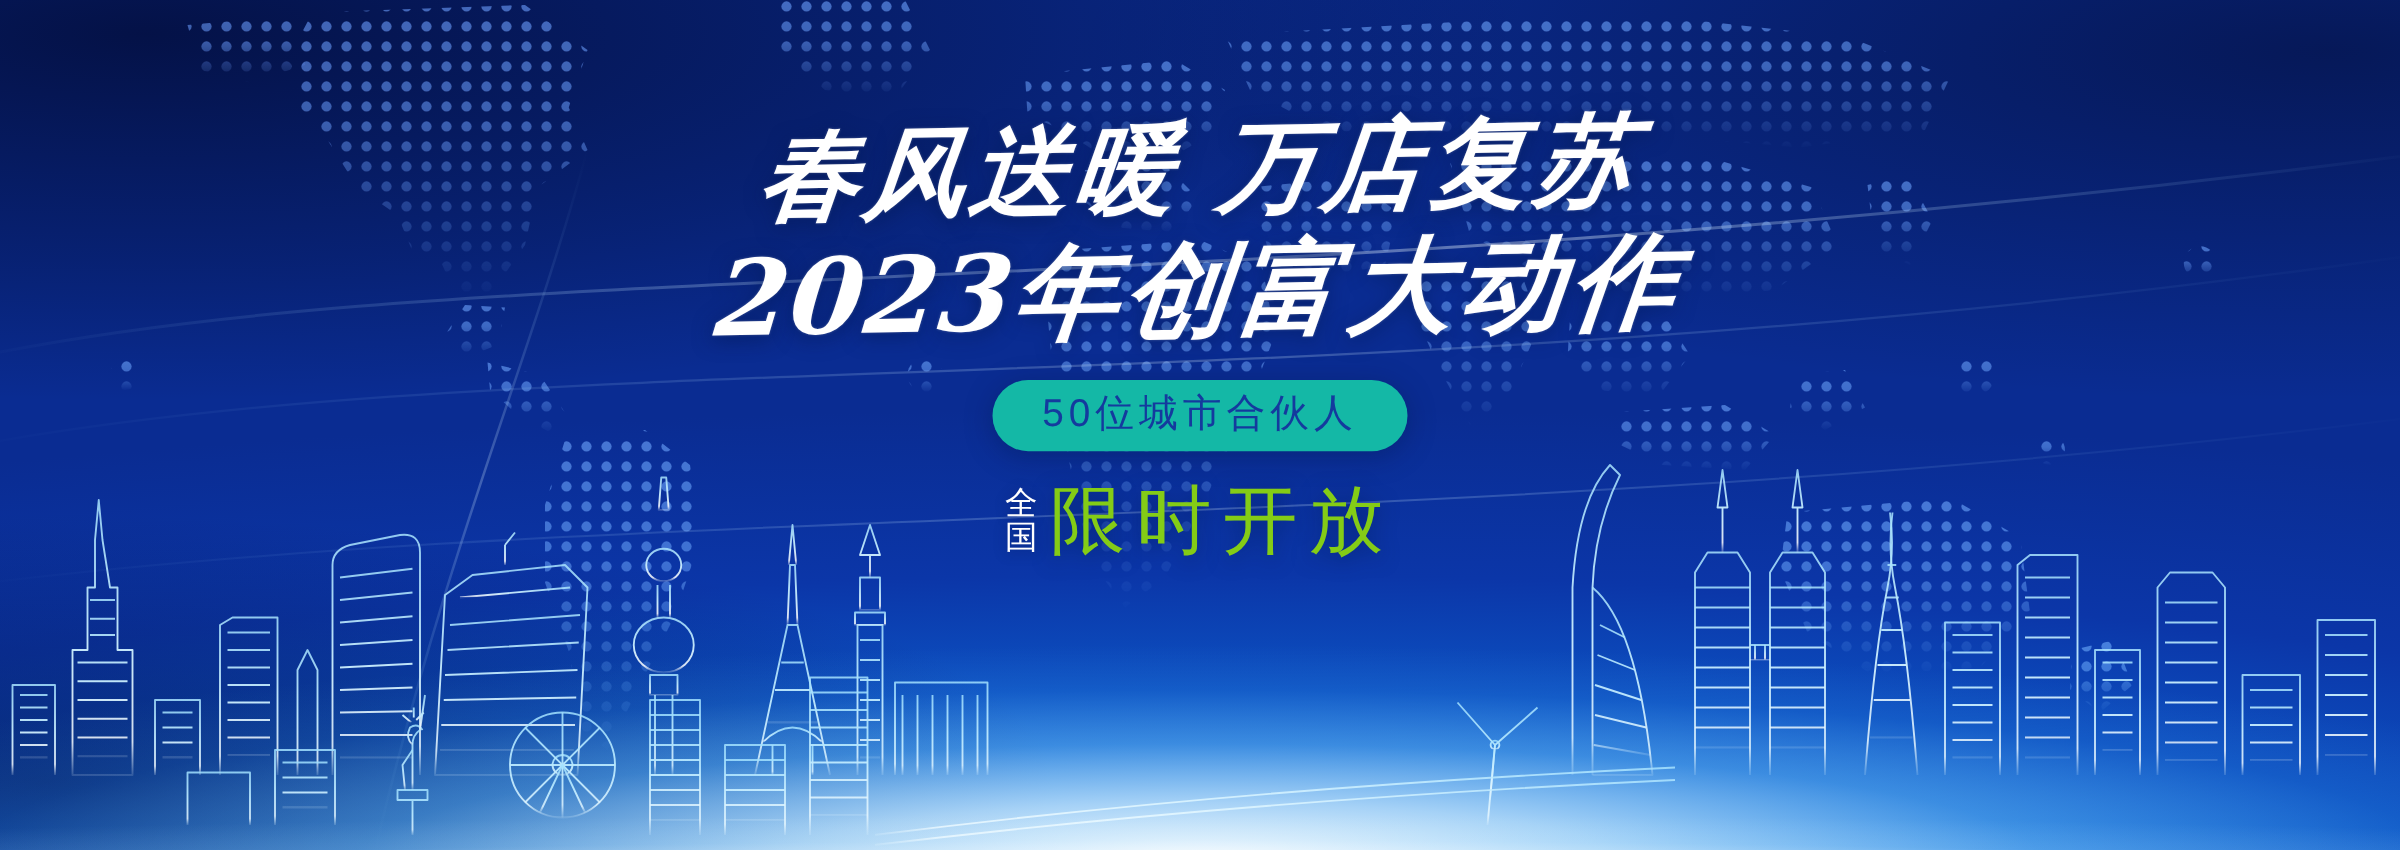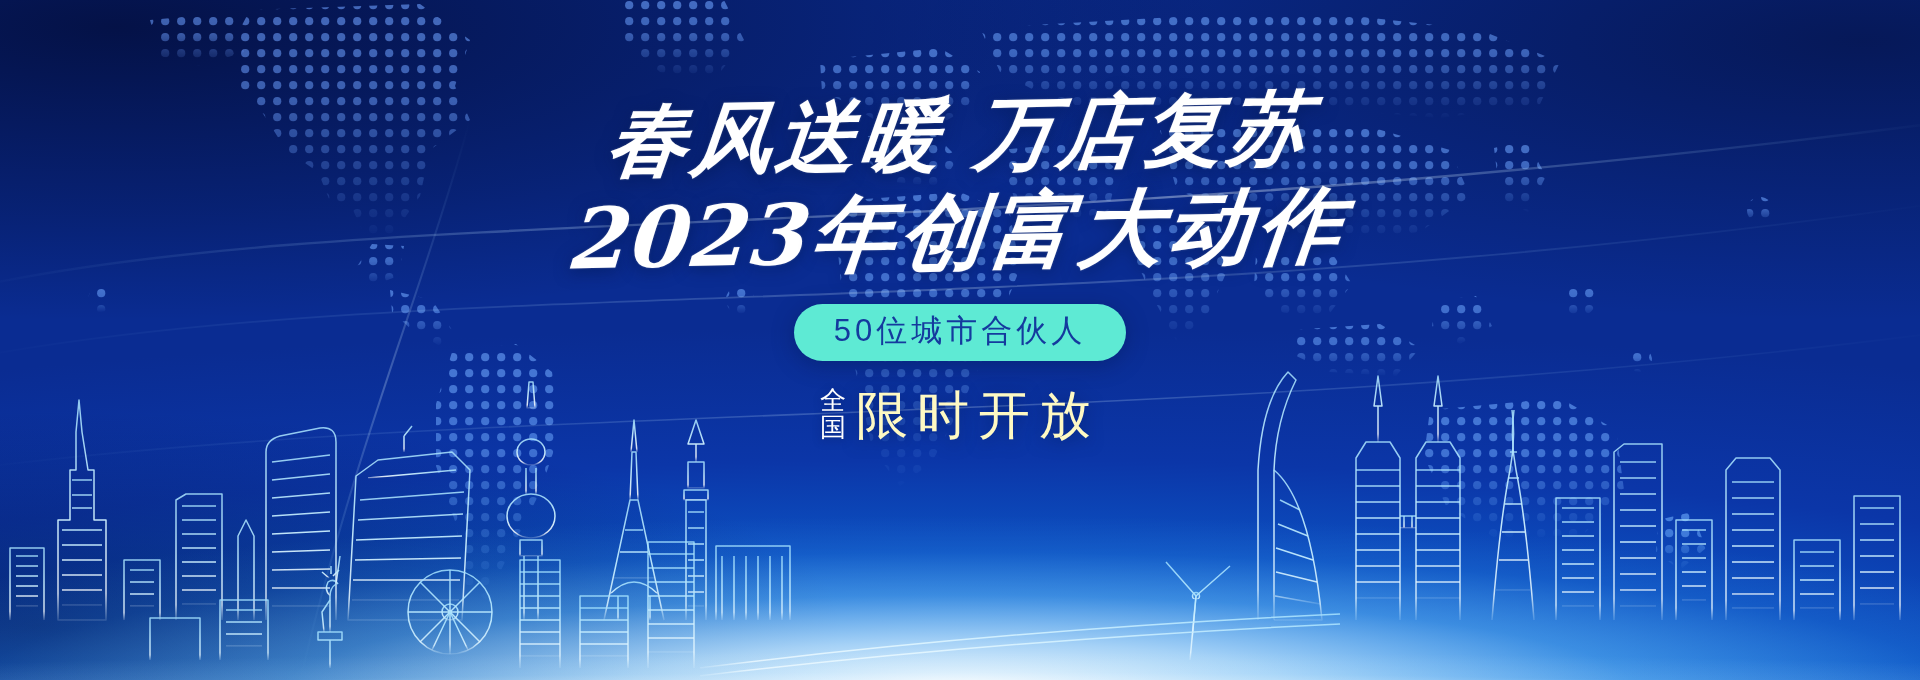--- a/index.html
+++ b/index.html
@@ -120,21 +120,21 @@
     transform: skewX(-7deg) rotate(-1.1deg);
   }
   #headline-2 .num {
     font-family: "DejaVu Serif", "Liberation Serif", serif;
     letter-spacing: 1px;
   }
 
   
   #badge {
     margin-top: 30px;
-    background: #5eead4;
+    background: #14b8a6;
     border-radius: 999px;
     padding: 9px 40px 11px 40px;
     box-shadow: 0 4px 22px rgba(2,20,70,0.35);
     pointer-events: auto;
   }
   #badge-text {
     color: #143a9e;
     font-size: 31px;
     font-weight: 500;
     letter-spacing: 4px;
@@ -155,22 +155,22 @@
     flex-direction: column;
     color: #ffffff;
     font-size: 26px;
     font-weight: 400;
     line-height: 1.04;
     letter-spacing: 0;
     text-shadow: 0 2px 10px rgba(4,24,80,0.45);
     padding-bottom: 2px;
   }
   #final-main {
-    color: #fef9c3;
-    font-size: 52px;
+    color: #84cc16;
+    font-size: 60px;
     font-weight: 400;
     letter-spacing: 9px;
     white-space: nowrap;
     text-shadow: 0 3px 16px rgba(4,24,80,0.5);
     line-height: 1;
   }
 </style>
 </head>
 <body>
 

